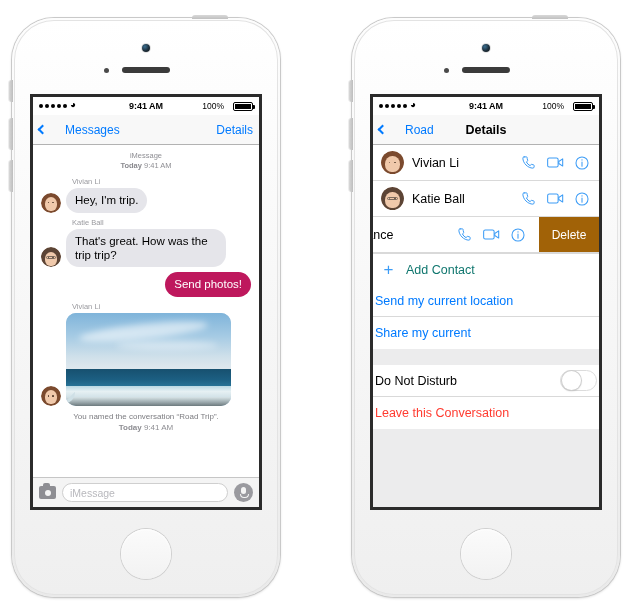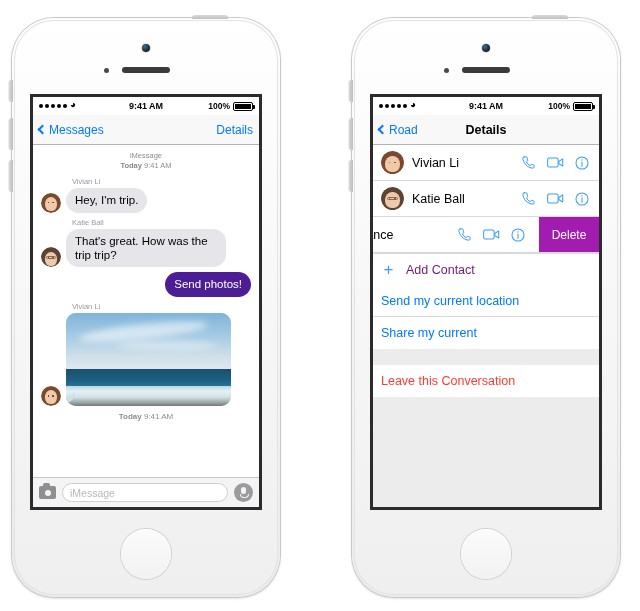--- a/index.html
+++ b/index.html
@@ -98,22 +98,22 @@
   }
   .sb-left { display: flex; align-items: center; gap: 3px; }
   .dots { display: flex; gap: 2px; align-items: center; }
   .dot { width: 4px; height: 4px; border-radius: 50%; background: #000; }
   .wifi { font-size: 10px; line-height: 1; position: relative; top: -1px; }
   .sb-time {
     position: absolute; left: 0; right: 0; text-align: center;
     font-size: 9px; font-weight: bold;
   }
   .sb-right {
-    margin-left: auto; display: flex; align-items: center; gap: 3px;
-    font-size: 8.5px; font-weight: bold;
+    margin-left: auto; display: flex; align-items: center; gap: 9px;
+    font-size: 8.5px; font-weight: normal;
   }
   .battery {
     width: 20px; height: 9px; border: 1px solid #000; border-radius: 2px;
     padding: 1px; position: relative;
   }
   .battery::after {
     content:""; position: absolute; right: -3px; top: 2.5px;
     width: 2px; height: 4px; background: #000; border-radius: 0 1px 1px 0;
   }
   .battery i { display: block; width: 100%; height: 100%; background: #000; }
@@ -121,21 +121,21 @@
   
   .navbar {
     height: 30px;
     background: #f8f8f8;
     border-bottom: 1px solid #b2b2b2;
     display: flex; align-items: center;
     padding: 0 6px;
     position: relative;
   }
   .nav-back {
-    display: flex; align-items: center; gap: 2px;
+    display: flex; align-items: center; gap: 18px;
     color: #007aff; font-size: 12px;
   }
   .chev {
     display: inline-block;
     width: 7px; height: 7px;
     border-left: 2px solid #007aff;
     border-bottom: 2px solid #007aff;
     transform: rotate(45deg);
     margin-right: 1px;
   }
@@ -175,21 +175,21 @@
 
   .bubble {
     max-width: 160px;
     padding: 5px 9px;
     border-radius: 13px;
     font-size: 11.5px; line-height: 1.25;
     position: relative;
     word-wrap: break-word;
   }
   .bubble.in  { background: #e5e5ea; color: #000; }
-  .bubble.out { background: #4c1d95; color: #fff; }
+  .bubble.out { background: #be185d; color: #fff; }
   .bubble.in::after {
     content:""; position: absolute; left: -4px; bottom: 0;
     width: 10px; height: 10px; background: #e5e5ea;
     border-bottom-right-radius: 12px;
     clip-path: polygon(100% 0,100% 100%,0 100%);
     z-index: -1;
   }
   .bubble.out::after {
     content:""; position: absolute; right: -4px; bottom: 0;
     width: 10px; height: 10px; background: #2f9bf7;
@@ -308,47 +308,47 @@
   }
   .cname { font-size: 12.5px; color: #000; flex: 1; white-space: nowrap; }
   .cicons { display: flex; align-items: center; gap: 11px; margin-right: 2px; }
   .ic { color: #3c9cf6; }
   .ic svg { display: block; }
 
   .crow.swiped { padding-left: 0; }
   .crow.swiped .cname { margin-left: -14px; }
   .del-btn {
     position: absolute; right: 0; top: 0; bottom: 0;
-    width: 60px; background: #a21caf; color: #fff;
+    width: 60px; background: #a16207; color: #fff;
     display: flex; align-items: center; justify-content: center;
     font-size: 12px;
   }
 
   .addrow {
     height: 32px; display: flex; align-items: center;
     padding: 0 8px; background: #fff;
     border-top: 1px solid #d9d9d9;
   }
   .plus {
     width: 15px; color: #3c9cf6; font-size: 17px; line-height: 1;
     margin-right: 10px; text-align: center; font-weight: 300;
   }
-  .addlabel { font-size: 12.5px; color: #701a75; }
+  .addlabel { font-size: 12.5px; color: #0f766e; }
 
   .sechdr {
     height: 26px; display: flex; align-items: flex-end;
     padding: 0 8px 5px 8px;
     font-size: 9px; color: #6d6d72; letter-spacing: 0.2px;
     background: #ececed;
   }
   .gap { height: 16px; background: #ececed; }
 
   .lrow {
     height: 32px; display: flex; align-items: center;
-    padding: 0 8px; background: #fff;
+    padding: 0 2px; background: #fff;
     border-bottom: 1px solid #d9d9d9;
     font-size: 12.5px; color: #007aff;
   }
   .lrow:last-child { border-bottom: none; }
   .lrow.plain { color: #000; }
   .lrow.danger { color: #ff3b30; }
 
   .toggle {
     margin-left: auto;
     width: 37px; height: 21px; border-radius: 11px;
@@ -485,20 +485,21 @@
               <i class="cloud1"></i>
               <i class="cloud2"></i>
             <i class="sea"></i>
               <i class="surf"></i>
               <i class="sand"></i>
             <i class="photo-tail"></i>
           </div>
         </div>
 
         <div class="named">
+          <div class="l1">You named the conversation “Road Trip”.</div>
           <div>
             <b>Today</b>
             <span>9:41 AM</span>
           </div>
         </div>
       </div>
 
       <div class="compose">
         <span class="cam-icon"></span>
         <div class="cinput">iMessage</div>
@@ -651,20 +652,26 @@
 
 
         <div class="grp">
           <div class="lrow">Send my current location</div>
           <div class="lrow">Share my current</div>
         </div>
 
         <div class="gap"></div>
 
         <div class="grp">
+          <div class="lrow plain">
+            <span>Do Not Disturb</span>
+            <span class="toggle">
+              <i class="knob"></i>
+            </span>
+          </div>
           <div class="lrow danger">Leave this Conversation</div>
         </div>
 
       </div>
     </div>
   </div>
 
 </div>
 
 </body></html>

